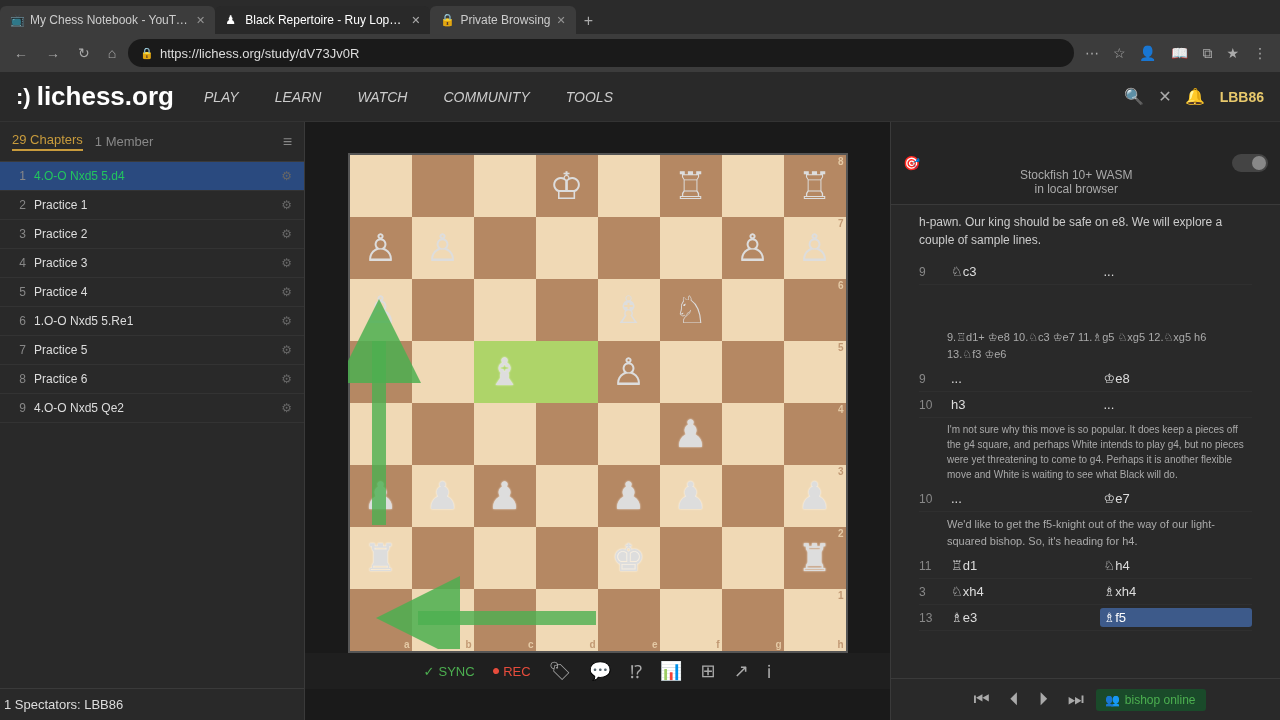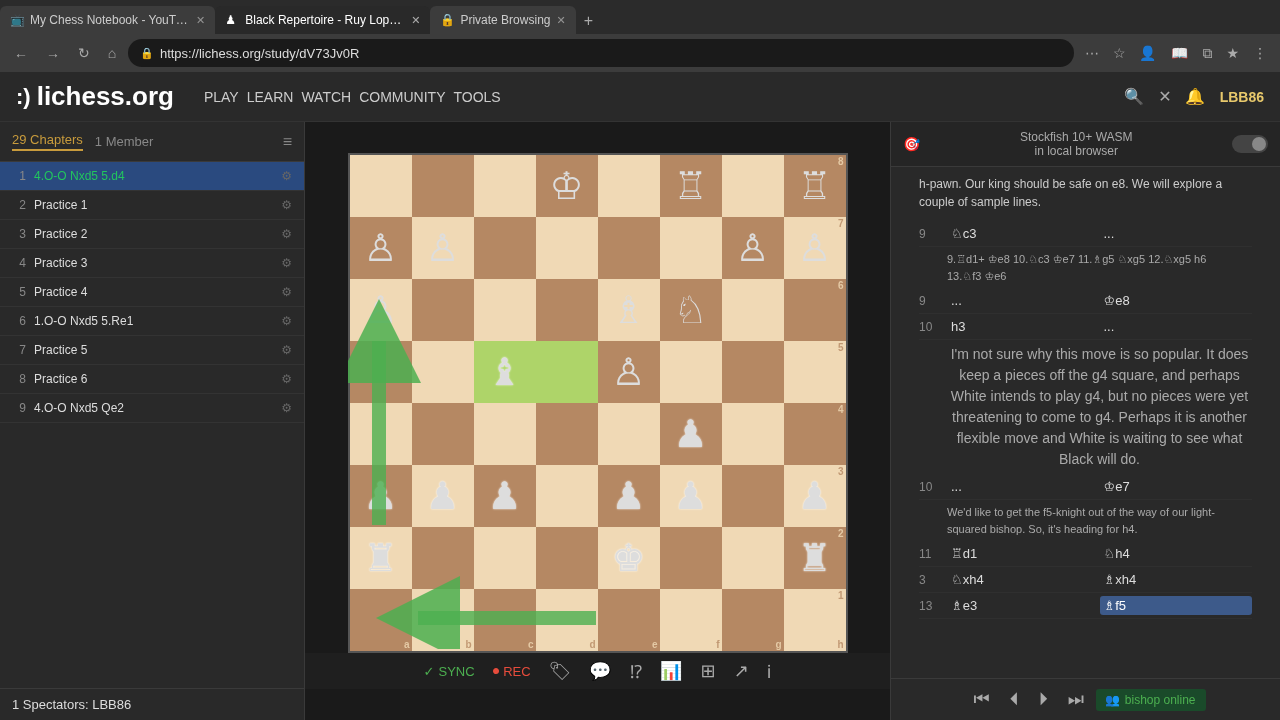--- a/index.html
+++ b/index.html
@@ -21,21 +21,21 @@
     .address-bar .lock-icon { color: #4caf50; font-size: 11px; }
     .address-bar input { background: none; border: none; color: #ddd; font-size: 13px; width: 100%; outline: none; }
     .toolbar-icons { display: flex; gap: 4px; align-items: center; }
     .toolbar-icon { background: none; border: none; color: #aaa; font-size: 14px; cursor: pointer; padding: 3px 5px; }
 
     
     .app { display: flex; flex-direction: column; height: calc(720px - 72px); background: #292929; }
     .lichess-nav { display: flex; align-items: center; background: #292929; height: 50px; padding: 0 16px; border-bottom: 1px solid #333; }
     .logo { font-size: 26px; font-weight: bold; color: #fff; margin-right: 30px; display: flex; align-items: center; gap: 6px; }
     .logo-emoji { font-size: 22px; }
-    .nav-links { display: flex; gap: 8px; }
+    .nav-links { display: flex; gap: 36px; font-style: italic; }
     .nav-link { color: #ccc; text-decoration: none; font-size: 14px; font-weight: 500; cursor: pointer; padding: 4px 0; }
     .nav-right { margin-left: auto; display: flex; align-items: center; gap: 14px; }
     .nav-right-icon { color: #aaa; font-size: 16px; cursor: pointer; }
     .username { color: #e8c96c; font-size: 14px; font-weight: bold; cursor: pointer; }
 
     
     .content { display: flex; flex: 1; overflow: hidden; }
 
     
     .chapters-panel { width: 305px; background: #292929; border-right: 1px solid #3a3a3a; display: flex; flex-direction: column; flex-shrink: 0; }
@@ -68,21 +68,21 @@
 
     
     .board-toolbar { display: flex; align-items: center; justify-content: center; gap: 18px; padding: 6px 0; background: #1f1f1f; width: 100%; }
     .board-tool-btn { background: none; border: none; color: #aaa; font-size: 18px; cursor: pointer; }
     .board-tool-btn.sync { color: #4caf50; display: flex; align-items: center; gap: 4px; font-size: 13px; }
     .board-tool-btn.rec { color: #e74c3c; display: flex; align-items: center; gap: 4px; font-size: 13px; }
 
     
     .analysis-panel { width: 390px; background: #292929; border-left: 1px solid #3a3a3a; display: flex; flex-direction: column; flex-shrink: 0; }
     .engine-header { display: flex; align-items: center; padding: 8px 12px; background: #252525; border-bottom: 1px solid #3a3a3a; gap: 8px; }
-    .engine-name { font-size: 12px; color: #aaa; flex: 1; text-align: center; }
+    .engine-name { font-size: 12px; color: #aaa; flex: 1; text-align: center; margin-top: 38px; }
     .engine-target-icon { color: #aaa; font-size: 14px; }
     .engine-toggle { width: 36px; height: 18px; background: #444; border-radius: 9px; position: relative; cursor: pointer; }
     .engine-toggle::after { content: ''; width: 14px; height: 14px; background: #888; border-radius: 50%; position: absolute; top: 2px; right: 2px; }
 
     .analysis-scroll { flex: 1; overflow-y: auto; padding: 8px 28px; }
     .analysis-text { font-size: 12px; color: #ccc; line-height: 1.5; margin-bottom: 10px; }
 
     .move-row { display: flex; align-items: center; padding: 3px 0; border-bottom: 1px solid #2f2f2f; }
     .move-num { color: #888; font-size: 12px; width: 28px; }
     .move-white { flex: 1; font-size: 13px; color: #ddd; padding: 2px 4px; cursor: pointer; }
@@ -213,21 +213,21 @@
           <span class="chapter-num">8</span>
           <span class="chapter-name">Practice 6</span>
           <span class="chapter-settings">⚙</span>
         </div>
         <div class="chapter-item">
           <span class="chapter-num">9</span>
           <span class="chapter-name">4.O-O Nxd5 Qe2</span>
           <span class="chapter-settings">⚙</span>
         </div>
       </div>
-      <div style="padding: 8px 12px; border-top: 1px solid #3a3a3a;">
+      <div style="padding: 8px 4px; border-top: 1px solid #3a3a3a;">
         <span>1 Spectators: LBB86</span>
       </div>
     </div>
 
     <div class="board-area">
       <div class="chess-board-container">
         <div class="chess-board" id="chess-board">
             <div class="chess-square light"></div>
             <div class="chess-square dark"></div>
             <div class="chess-square light"></div>
@@ -409,34 +409,34 @@
       </div>
 
       <div class="analysis-scroll">
         <div class="analysis-text">h-pawn. Our king should be safe on e8. We will explore a couple of sample lines.</div>
 
         <div class="move-row">
           <span class="move-num">9</span>
           <span class="move-white">♘c3</span>
           <span class="move-black">...</span>
         </div>
-        <div class="move-annotation" style="font-size:11px; color:#aaa; padding: 4px 0 4px 28px; line-height:1.5;">9.♖d1+ ♔e8 10.♘c3 ♔e7 11.♗g5 ♘xg5 12.♘xg5 h6<br>13.♘f3 ♔e6</div>
+        <div class="move-annotation" style="font-size:11px; color:#aaa; padding: 4px 0 4px 28px; line-height:1.5;margin-top:40px;">9.♖d1+ ♔e8 10.♘c3 ♔e7 11.♗g5 ♘xg5 12.♘xg5 h6<br>13.♘f3 ♔e6</div>
 
         <div class="move-row">
           <span class="move-num">9</span>
           <span class="move-white">...</span>
           <span class="move-black">♔e8</span>
         </div>
 
         <div class="move-row">
           <span class="move-num">10</span>
           <span class="move-white">h3</span>
           <span class="move-black">...</span>
         </div>
-        <div class="move-annotation" style="font-size:14px; color:#aaa; padding: 4px 0 4px 28px; line-height:1.5;text-align:center;">I'm not sure why this move is so popular. It does keep a pieces off the g4 square, and perhaps White intends to play g4, but no pieces were yet threatening to come to g4. Perhaps it is another flexible move and White is waiting to see what Black will do.</div>
+        <div class="move-annotation" style="font-size:10px; color:#aaa; padding: 4px 0 4px 28px; line-height:1.5;">I'm not sure why this move is so popular. It does keep a pieces off the g4 square, and perhaps White intends to play g4, but no pieces were yet threatening to come to g4. Perhaps it is another flexible move and White is waiting to see what Black will do.</div>
 
         <div class="move-row">
           <span class="move-num">10</span>
           <span class="move-white">...</span>
           <span class="move-black">♔e7</span>
         </div>
         <div class="move-annotation" style="font-size:11px; color:#aaa; padding: 4px 0 4px 28px; line-height:1.5;">We'd like to get the f5-knight out of the way of our light-squared bishop. So, it's heading for h4.</div>
 
         <div class="move-row">
           <span class="move-num">11</span>

